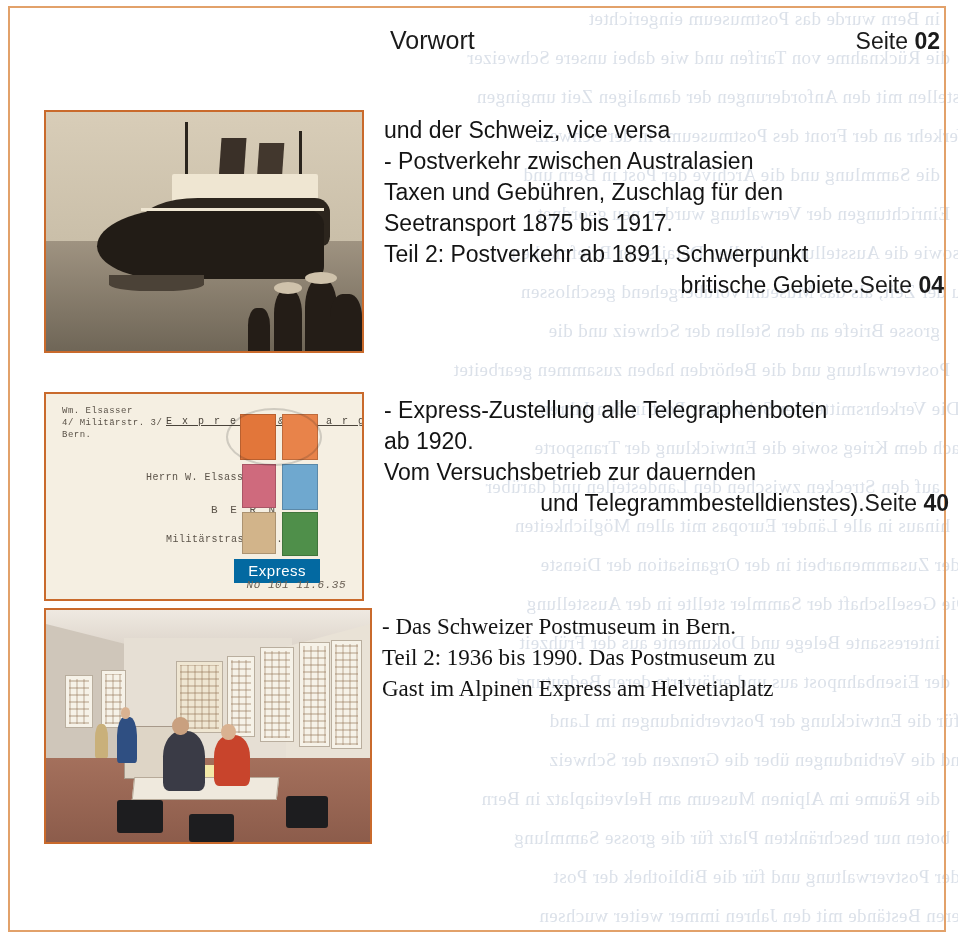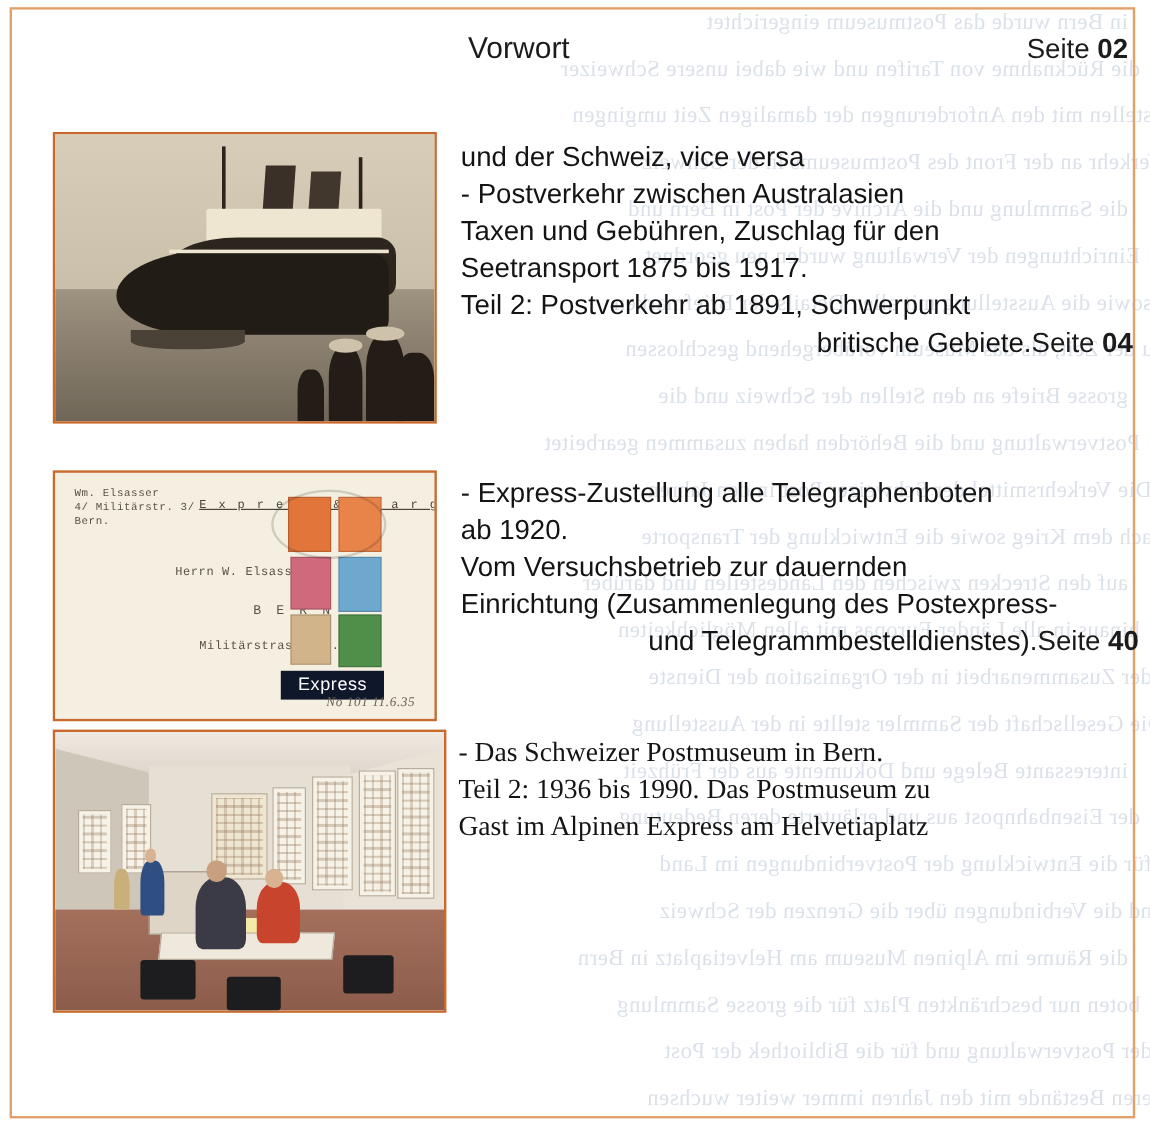--- a/index.html
+++ b/index.html
@@ -213,42 +213,42 @@
   .cover .t-sender3 { left: 16px; top: 36px; font-size: 9px; }
   .cover .t-express {
     left: 120px; top: 22px; font-size: 10px; letter-spacing: 2px;
     text-decoration: underline; color: #4a443b;
   }
   .cover .t-addr1 { left: 100px; top: 78px; font-size: 10px; }
   .cover .t-addr2 { left: 165px; top: 110px; font-size: 11px; letter-spacing: 3px; }
   .cover .t-addr3 { left: 120px; top: 140px; font-size: 10px; }
   .cover .t-pencil {
     right: 16px; bottom: 8px; font-size: 11px; color: #6a6055;
-    font-family: Liberation Serif, serif; font-style: italic;
+    font-family: Liberation Mono, monospace; font-style: italic;
   }
   .stamp {
     position: absolute;
     border: 1px solid rgba(0,0,0,.18);
   }
   .stamp.s1 { right: 86px; top: 20px; width: 34px; height: 44px; background: #e2763a; }
   .stamp.s2 { right: 44px; top: 20px; width: 34px; height: 44px; background: #e8834a; }
   .stamp.s3 { right: 86px; top: 70px; width: 32px; height: 42px; background: #cf6a7d; }
   .stamp.s4 { right: 44px; top: 70px; width: 34px; height: 44px; background: #6fa8cf; }
   .stamp.s5 { right: 86px; top: 118px; width: 32px; height: 40px; background: #d2b48a; }
   .stamp.s6 { right: 44px; top: 118px; width: 34px; height: 42px; background: #4f8f4a; }
   .cover .cancel {
     position: absolute;
     right: 40px; top: 14px; width: 92px; height: 54px;
     border-radius: 50%;
     border: 2px solid rgba(40,40,40,.18);
   }
   .express-label {
     position: absolute;
     right: 42px; bottom: 16px;
-    background: #0f172a;
+    background: #0369a1;
     color: #ffffff;
     font-size: 15px;
     padding: 3px 14px 4px;
     letter-spacing: .5px;
     font-family: "Liberation Sans", sans-serif;
   }
 
   
   .museum {
     position: absolute;
@@ -456,21 +456,20 @@
         <div class="stamp s6"></div>
         <div class="cancel"></div>
         <div class="express-label">Express</div>
         <div class="typed t-pencil">No 101  11.6.35</div>
       </div>
     </div>
     <div class="text">
       <div class="line">- Express-Zustellung alle Telegraphenboten</div>
       <div class="line">ab 1920.</div>
       <div class="line">Vom Versuchsbetrieb zur dauernden</div>
-      <div class="line">Einrichtung (Zusammenlegung des Postexpress-</div>
       <div class="lastline">
         <span>und Telegrammbestelldienstes).</span>
         <span class="page-ref">
           <span>Seite</span>
           <span class="num">40</span>
         </span>
       </div>
     </div>
   </div>
 

